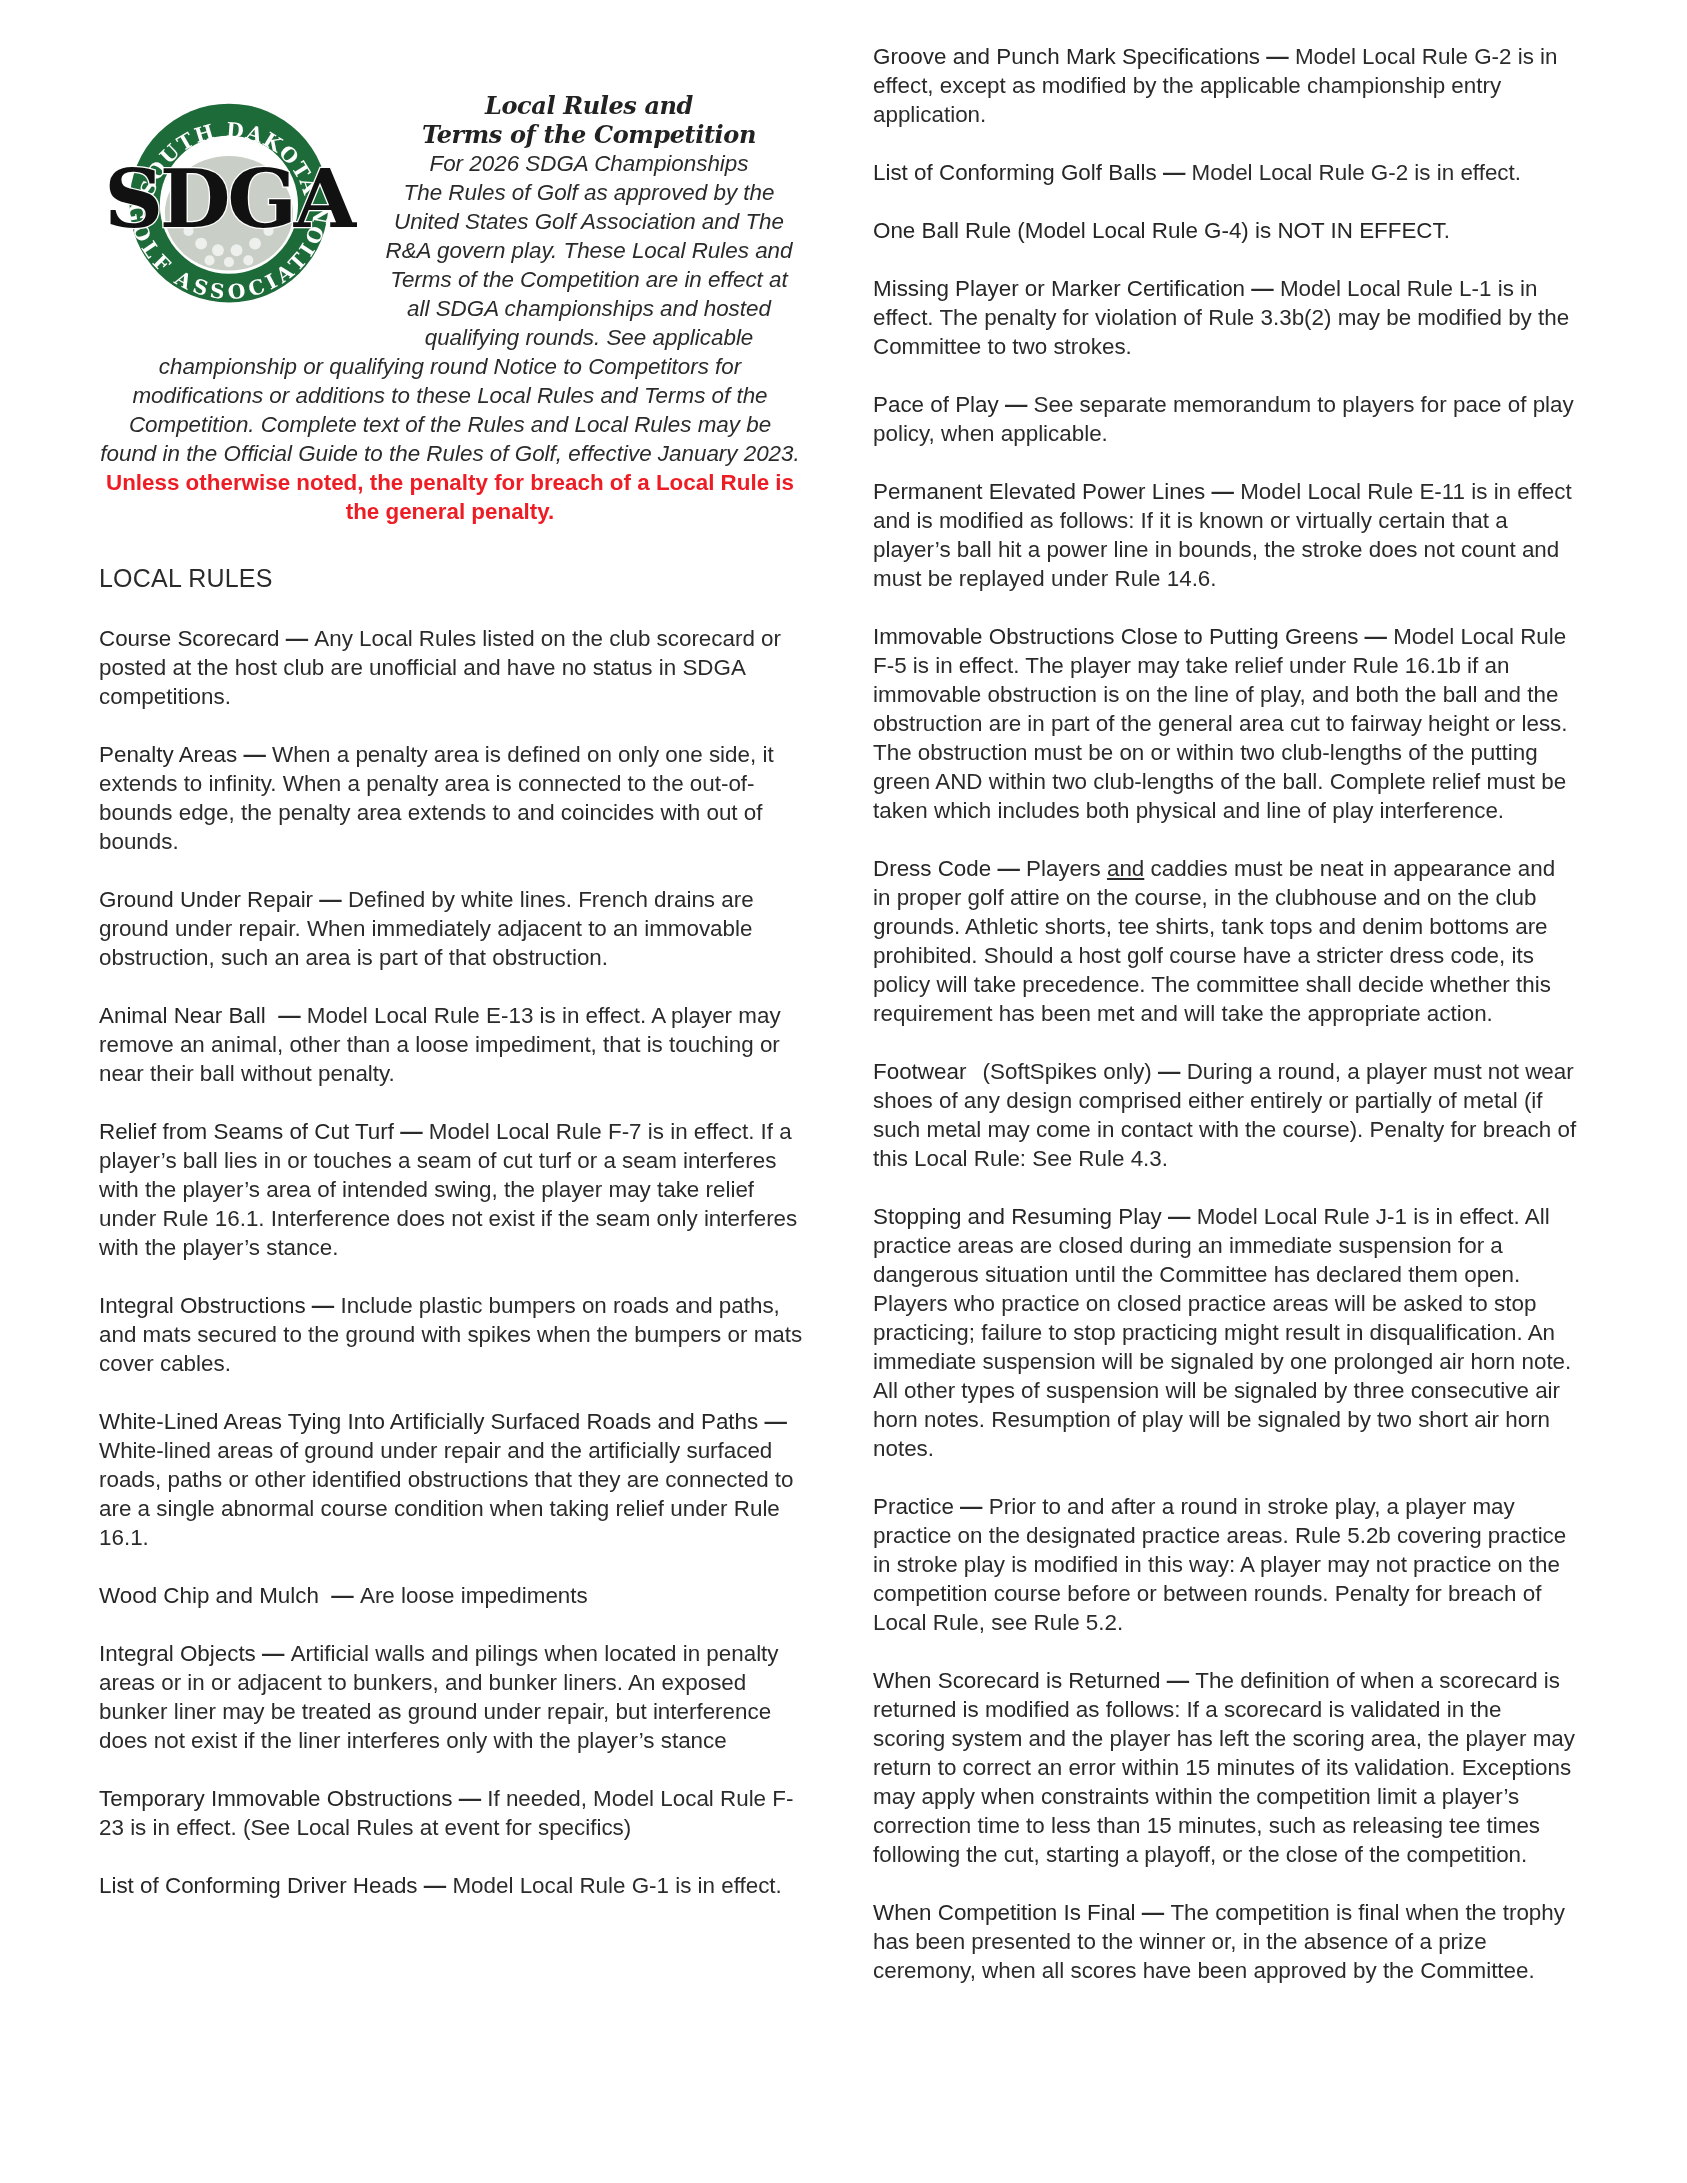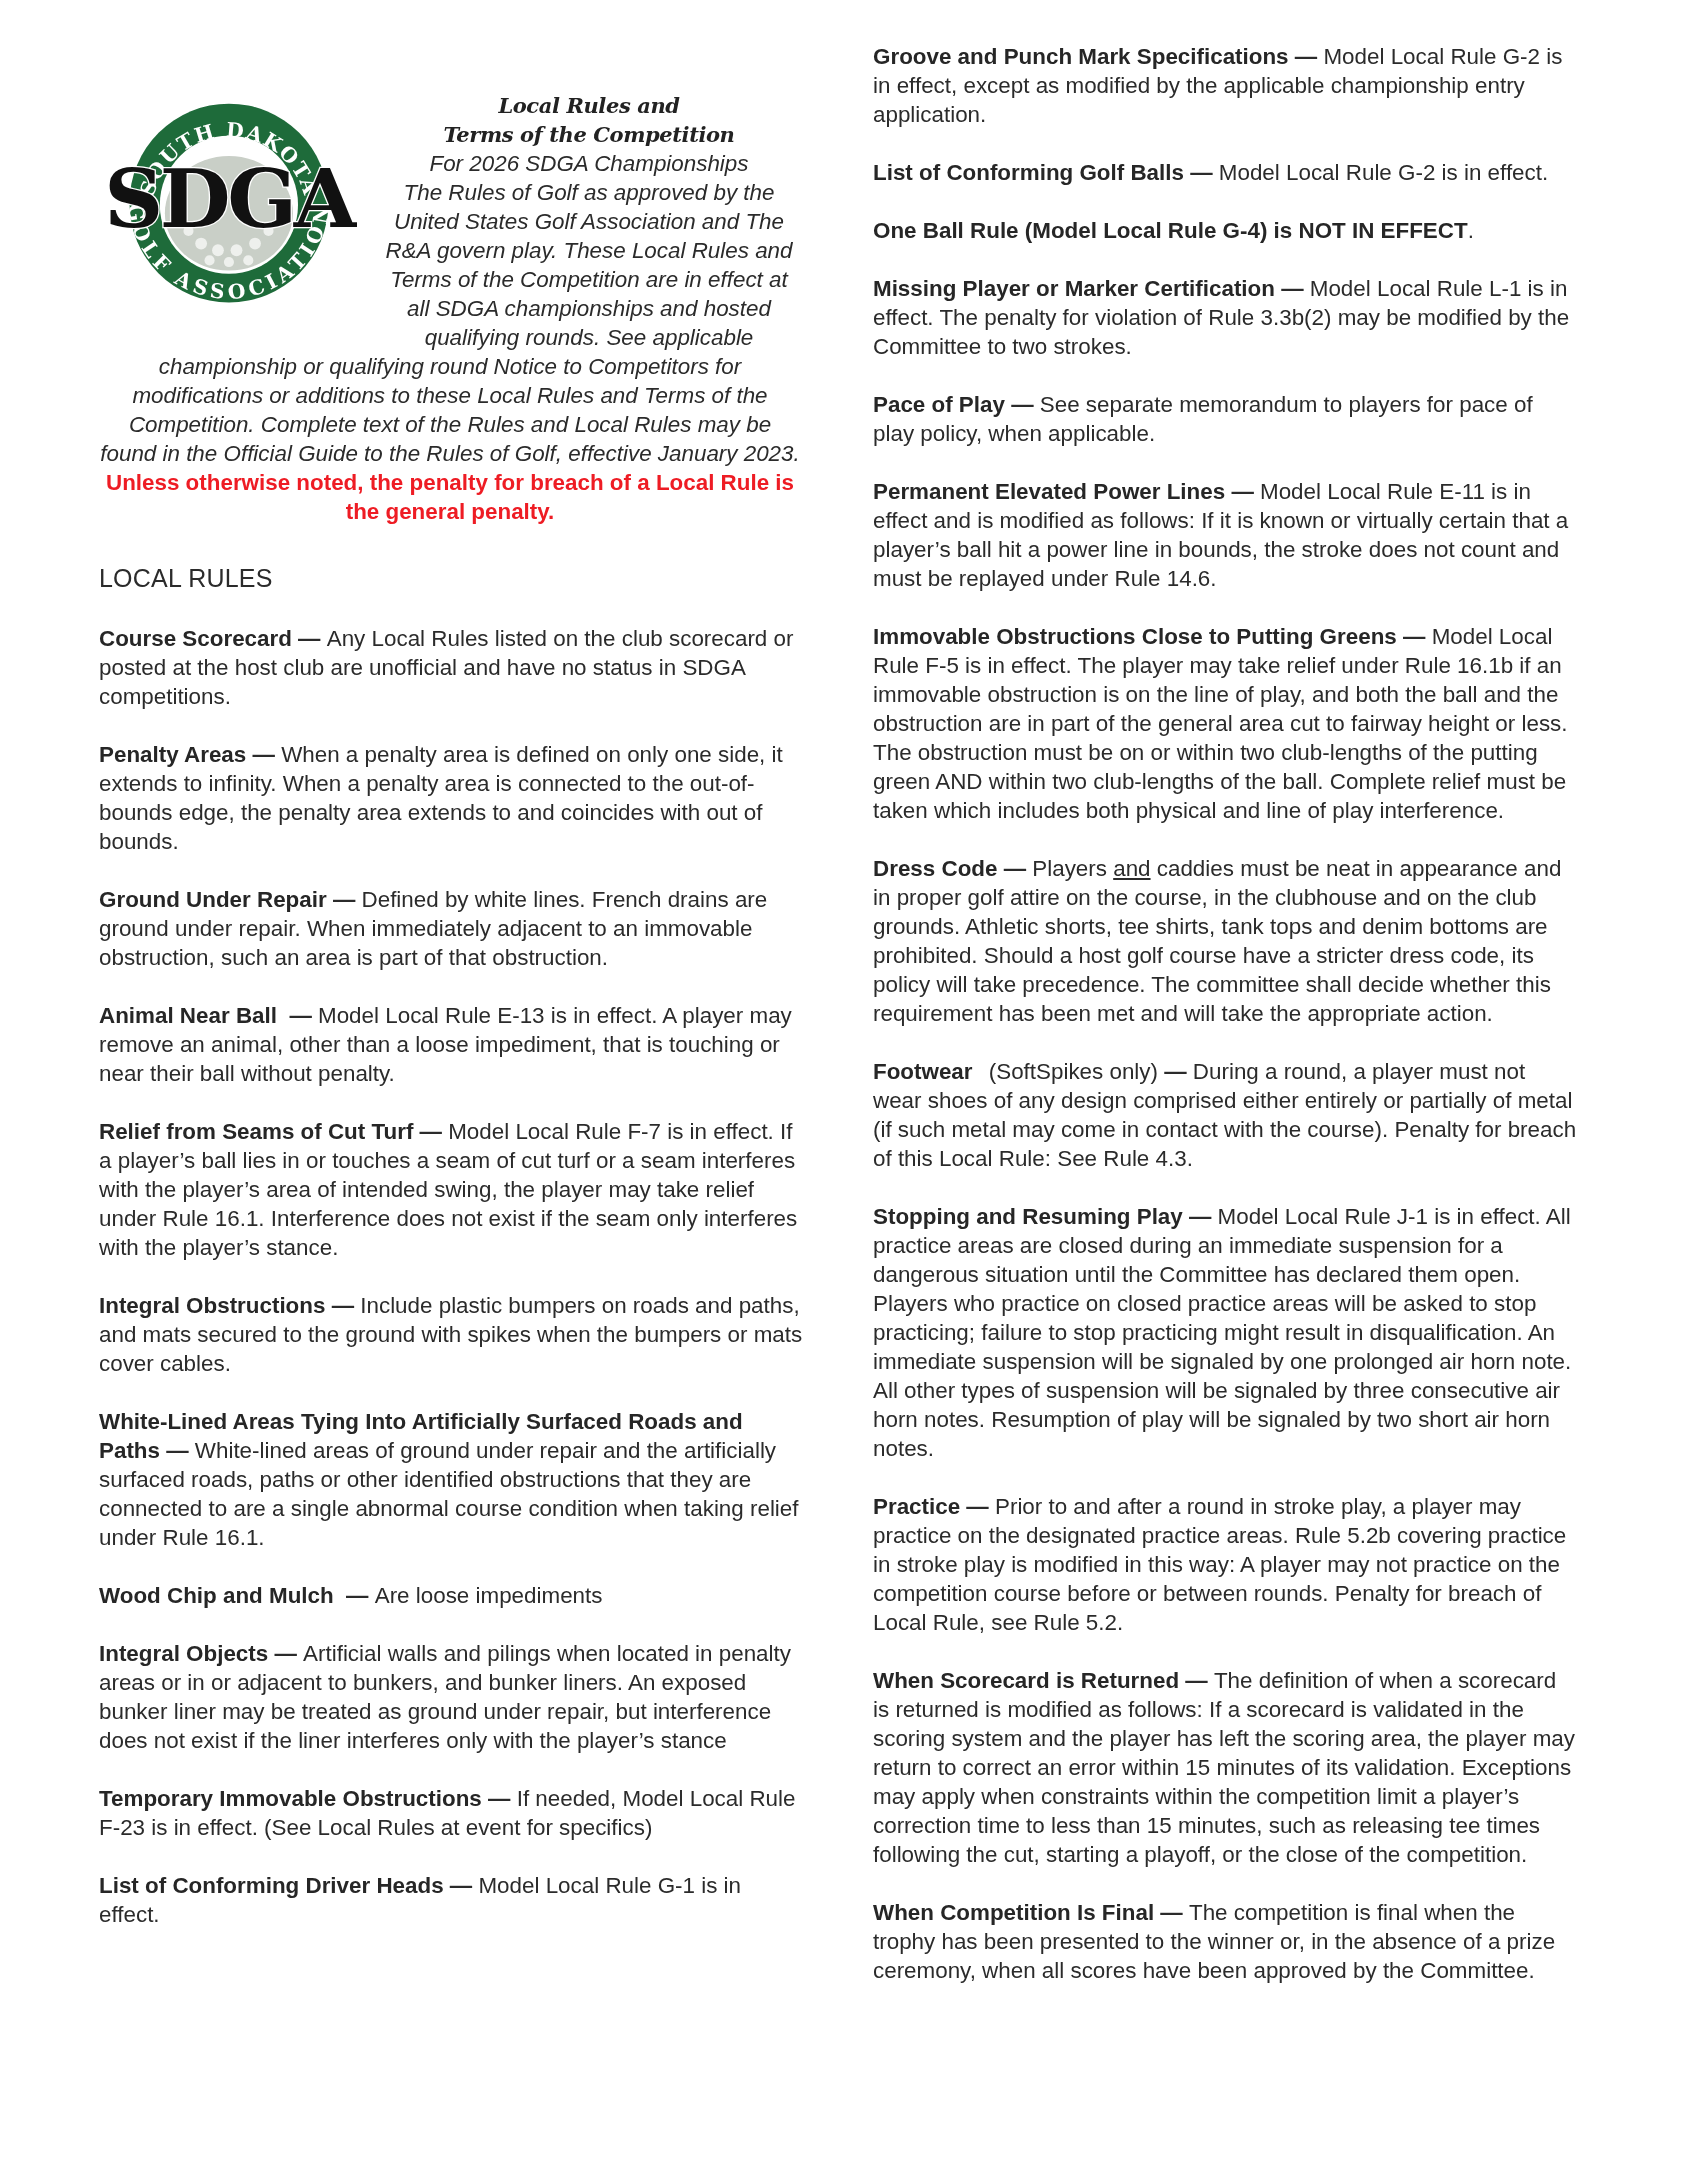--- a/index.html
+++ b/index.html
@@ -6,31 +6,31 @@
   body { width: 1687px; height: 2183px; position: relative; overflow: hidden;
          font-family: "Liberation Sans", sans-serif; color: #2b2b2b; }
   .page { position: absolute; left: 0; top: 0; width: 1687px; height: 2183px; }
 
   
   .logo { position: absolute; left: 100px; top: 100px; width: 257px; height: 207px; }
   .header-block { position: absolute; left: 99px; top: 91px; width: 702px; }
   .header-float { float: left; width: 278px; height: 245px; }
   .header-text { font-size: 22.4px; line-height: 29px; font-style: italic; text-align: center; color: #2b2b2b; }
   .header-title { font-family: "DejaVu Serif", serif; font-weight: bold; font-style: italic;
-                  font-size: 21px; line-height: 29px; display: block; text-align: center; color: #222; letter-spacing: -0.4px; }
+                  font-size: 24px; line-height: 29px; display: block; text-align: center; color: #222; letter-spacing: -0.4px; }
   .header-title-wrap { margin-left: 278px; }
   .red { color: #ee1c24; font-weight: bold; font-style: normal; }
 
   .section-heading { position: absolute; left: 99px; top: 564px; font-size: 25px; font-weight: normal; color: #2b2b2b; letter-spacing: 0.2px; }
 
   .col { position: absolute; width: 704px; font-size: 22.4px; line-height: 29px; color: #2b2b2b; }
   .col-left { left: 99px; top: 624px; }
   .col-right { left: 873px; top: 42px; }
   .rule { margin: 0 0 29px 0; }
-  .rule-title { font-weight: bold; color: #262626; }
+  .rule-title { font-weight: normal; color: #262626; }
   .rule-qual { font-weight: normal; margin-left: 10px; }
   .rule-dash { font-weight: bold; }
   u { text-decoration: underline; }
 </style>
 </head>
 <body>
 
 <div class="page">
 
   <svg class="logo" viewBox="0 0 305 245">

